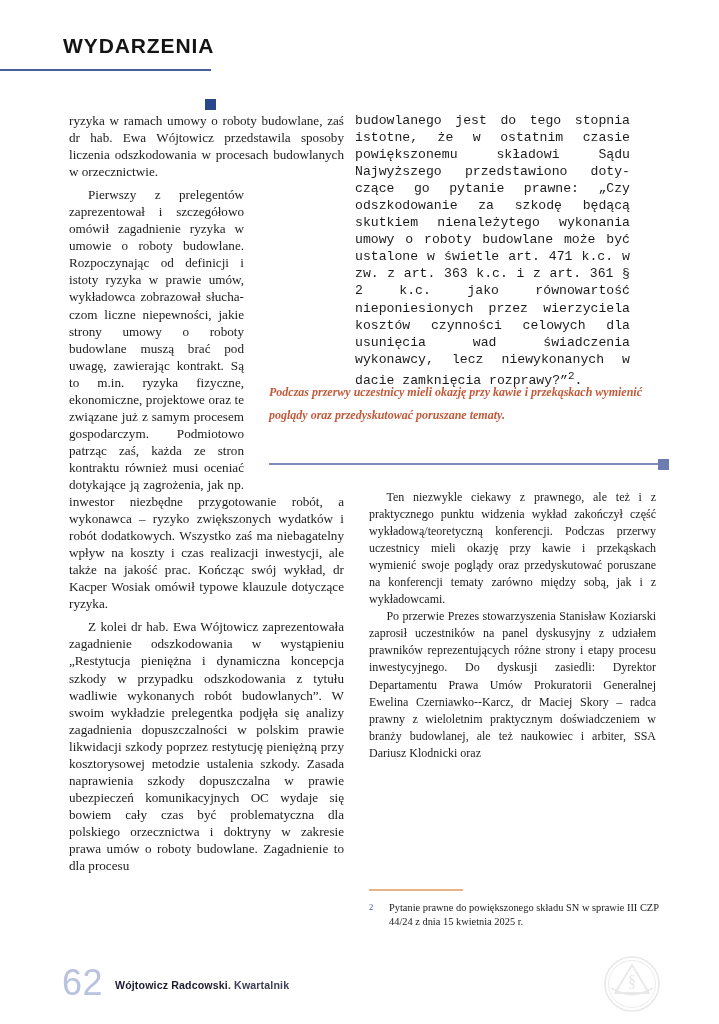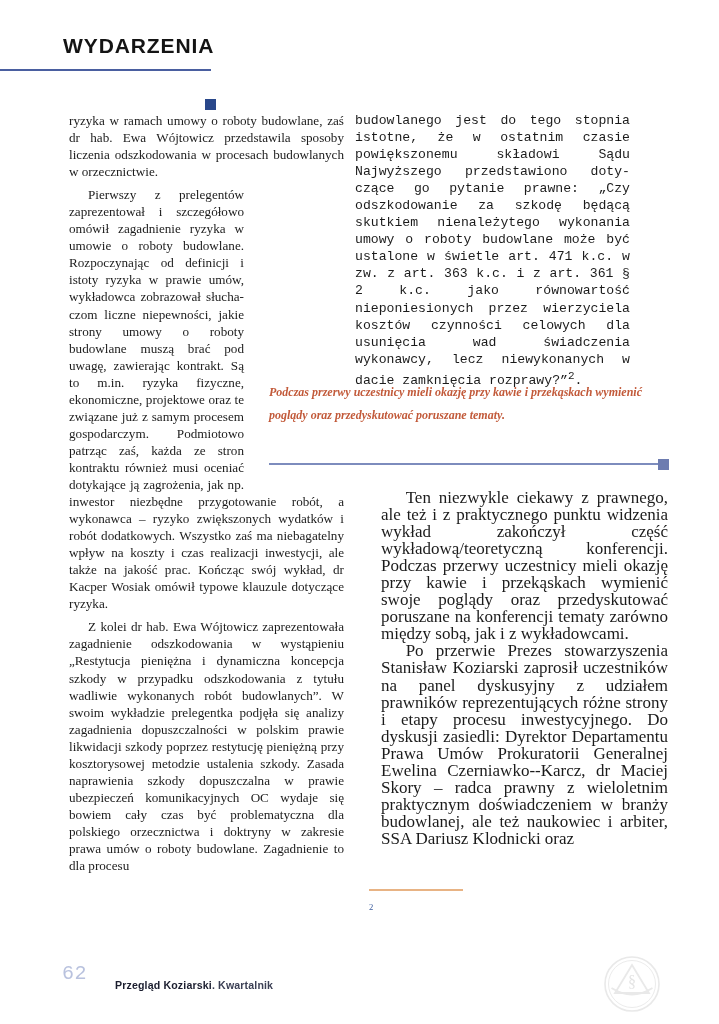--- a/index.html
+++ b/index.html
@@ -115,24 +115,23 @@
     height: 11px;
     background: #6d7cb0;
   }
 
   
   .col-right-lower {
     position: absolute;
     left: 369px;
     top: 489px;
     width: 287px;
-    font-size: 17px;
+    font-size: 12px;
     line-height: 17.05px;
     text-align: justify;
-    margin-left: 12px;
   }
   .col-right-lower p { margin: 0; }
   .col-right-lower p.ind { text-indent: 1.45em; }
 
   
   .footnote-rule {
     position: absolute;
     left: 369px;
     top: 889px;
     width: 94px;
@@ -165,22 +164,22 @@
     position: absolute;
     left: 0;
     top: 962px;
     width: 719px;
     height: 62px;
   }
   .page-number {
     position: absolute;
     left: 62px;
     top: 0px;
-    font-family: Liberation Mono, monospace;
-    font-size: 20px;
+    font-family: Liberation Sans, sans-serif;
+    font-size: 36px;
     font-weight: 300;
     color: #b9c2de;
     letter-spacing: 0.5px;
   }
   .footer-text {
     position: absolute;
     left: 115px;
     top: 17px;
     font-family: "Liberation Sans", sans-serif;
     font-size: 10.6px;
@@ -232,26 +231,27 @@
 
 <div class="col-right-lower">
   <p class="ind">Ten niezwykle ciekawy z prawnego, ale też i z praktycznego punktu widzenia wy­kład zakończył część wykładową/teoretycz­ną konferencji. Podczas przerwy uczestni­cy mieli okazję przy kawie i przekąskach wymienić swoje poglądy oraz przedyskuto­wać poruszane na konferencji tematy za­równo między sobą, jak i z wykładowcami.</p>
   <p class="ind">Po przerwie Prezes stowarzyszenia Sta­nisław Koziarski zaprosił uczestników na panel dyskusyjny z udziałem prawników reprezentujących różne strony i etapy pro­cesu inwestycyjnego. Do dyskusji zasiedli: Dyrektor Departamentu Prawa Umów Pro­kuratorii Generalnej Ewelina Czerniawko-­-Karcz, dr Maciej Skory – radca prawny z wieloletnim praktycznym doświadcze­niem w branży budowlanej, ale też nauko­wiec i arbiter, SSA Dariusz Klodnicki oraz</p>
 </div>
 
 <div class="footnote-rule" style="background: rgb(232, 179, 132);"></div>
 <div class="footnote">
   <div class="footnote-wrap">
     <span class="footnote-marker">2</span>
+    <span>Pytanie prawne do powiększonego składu SN w spra­wie III CZP 44/24 z dnia 15 kwietnia 2025 r.</span>
   </div>
 </div>
 
 <div class="footer">
   <div class="page-number">62</div>
-  <div class="footer-text"><span class="strong">Przegląd Koziarski</span><span class="light">. Kwartalnik</span></div>
+  <div class="footer-text"><span class="strong">Wójtowicz Radcowski</span><span class="light">. Kwartalnik</span></div>
 </div>
 
 <div class="emblem">
   <svg width="58" height="58" viewBox="0 0 58 58" aria-hidden="true">
     <circle cx="29" cy="29" r="27" fill="none" stroke="#e9e9e9" stroke-width="1.6"></circle>
     <circle cx="29" cy="29" r="23.5" fill="none" stroke="#ececec" stroke-width="1"></circle>
     <path d="M29 10 L46 38 L12 38 Z" fill="none" stroke="#e9e9e9" stroke-width="1.8"></path>
     <path d="M8.5 33 Q29 46 49.5 33" fill="none" stroke="#e9e9e9" stroke-width="1.8"></path>
     <text x="29" y="32" text-anchor="middle" font-family="'Liberation Serif', serif" font-size="16" fill="#e4e4e4">§</text>
   </svg>

